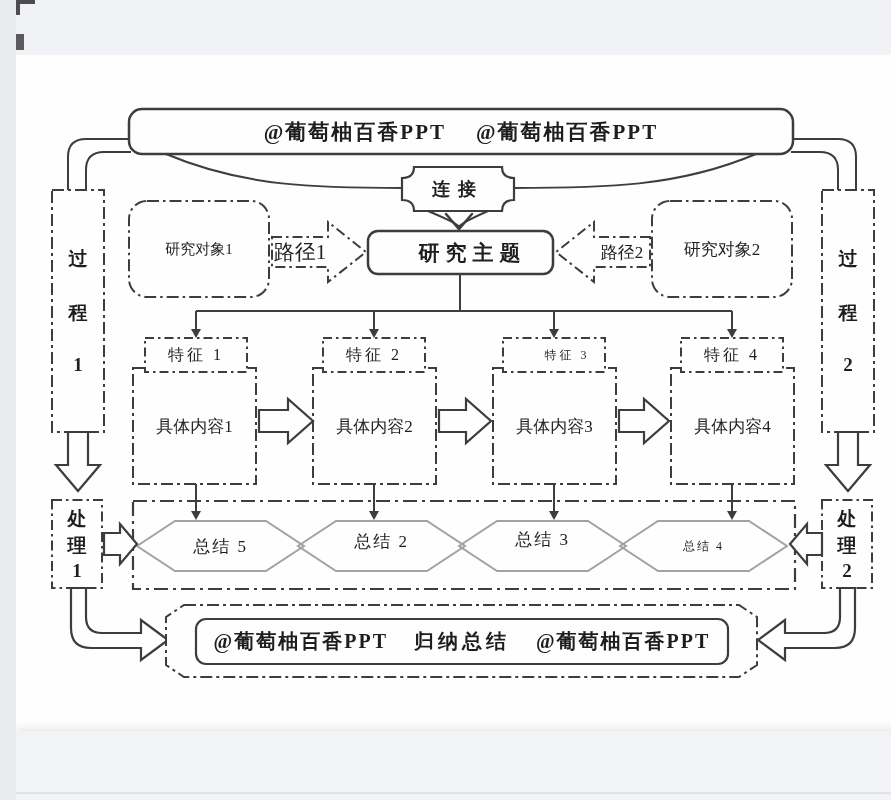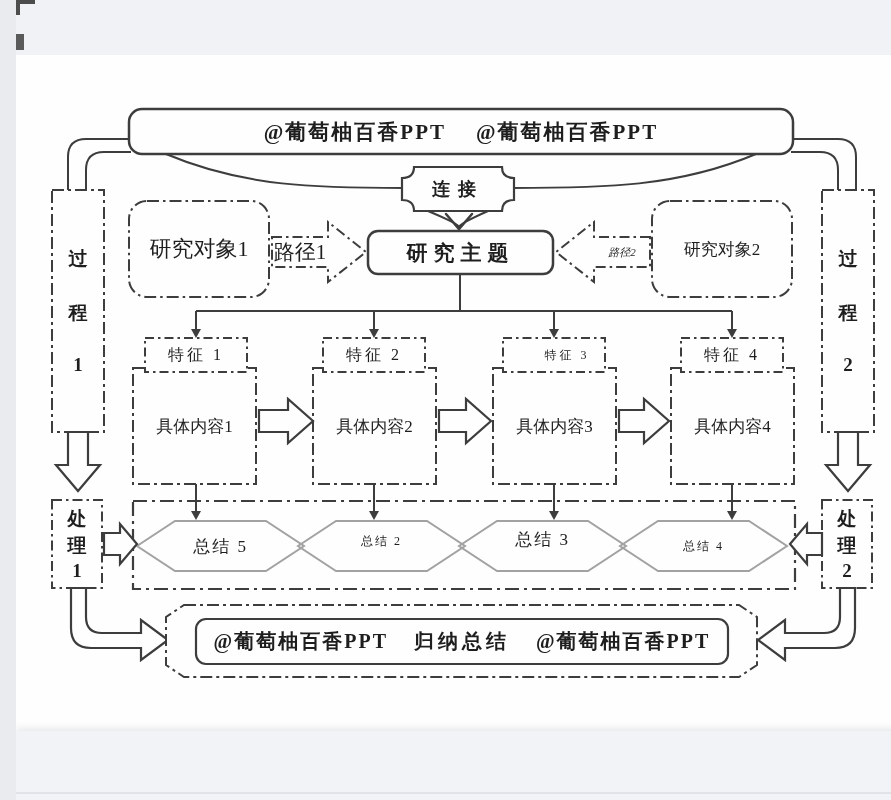--- a/index.html
+++ b/index.html
@@ -131,40 +131,40 @@
     <rect x="180" y="619" width="532" height="45" rx="10" fill="#fefefe" stroke="#3d3d3d" stroke-width="2.2"></rect>
   </svg>
 
   <div class="txt bold hdr" style="left:113px;top:109px;width:664px;height:45px;">
     <span>@葡萄柚百香PPT</span>
     <span>@葡萄柚百香PPT</span>
   </div>
 
   <div class="txt bold" style="left:386px;top:167px;width:112px;height:44px;font-size:18px;letter-spacing:8px;">连接</div>
 
-  <div class="txt bold" style="left:352px;top:231px;width:185px;height:43px;font-size:21px;letter-spacing:6px;">研究主题</div>
+  <div class="txt bold" style="left:352px;top:231px;width:185px;height:43px;font-size:21px;letter-spacing:6px;padding-left:12px;">研究主题</div>
 
-  <div class="txt" style="left:113px;top:201px;width:140px;height:96px;font-size:22px;">研究对象1</div>
+  <div class="txt" style="left:113px;top:201px;width:140px;height:96px;font-size:15px;">研究对象1</div>
   <div class="txt" style="left:636px;top:201px;width:140px;height:96px;font-size:17px;">研究对象2</div>
 
   <div class="txt" style="left:252px;top:232px;width:64px;height:40px;font-size:21px;">路径1</div>
-  <div class="txt" style="left:574px;top:232px;width:64px;height:40px;font-size:11px;font-style:italic;">路径2</div>
+  <div class="txt" style="left:574px;top:232px;width:64px;height:40px;font-size:17px;">路径2</div>
 
   <div class="txt" style="left:129px;top:338px;width:102px;height:34px;font-size:16px;letter-spacing:3px;">特征 1</div>
   <div class="txt" style="left:307px;top:338px;width:102px;height:34px;font-size:16px;letter-spacing:3px;">特征 2</div>
   <div class="txt" style="left:500px;top:338px;width:102px;height:34px;font-size:12px;letter-spacing:3px;">特征 3</div>
   <div class="txt" style="left:665px;top:338px;width:102px;height:34px;font-size:16px;letter-spacing:3px;">特征 4</div>
 
   <div class="txt" style="left:117px;top:368px;width:123px;height:116px;font-size:17px;">具体内容1</div>
   <div class="txt" style="left:297px;top:368px;width:123px;height:116px;font-size:17px;">具体内容2</div>
   <div class="txt" style="left:477px;top:368px;width:123px;height:116px;font-size:17px;">具体内容3</div>
   <div class="txt" style="left:655px;top:368px;width:123px;height:116px;font-size:17px;">具体内容4</div>
 
   <div class="txt" style="left:121px;top:521px;width:167px;height:50px;font-size:17px;letter-spacing:2px;">总结 5</div>
-  <div class="txt" style="left:282px;top:521px;width:167px;height:40px;font-size:12px;letter-spacing:2px;">总结 2</div>
+  <div class="txt" style="left:282px;top:521px;width:167px;height:40px;font-size:17px;letter-spacing:2px;">总结 2</div>
   <div class="txt" style="left:443px;top:521px;width:167px;height:37px;font-size:17px;letter-spacing:2px;">总结 3</div>
   <div class="txt" style="left:604px;top:521px;width:167px;height:50px;font-size:12px;letter-spacing:2px;">总结 4</div>
 
   <div class="txt vtxt bold" style="left:36px;top:190px;width:52px;height:242px;font-size:19px;row-gap:28px;">
     <span>过</span>
     <span>程</span>
     <span>1</span>
   </div>
   <div class="txt vtxt bold" style="left:806px;top:190px;width:52px;height:242px;font-size:19px;row-gap:28px;">
     <span>过</span>

